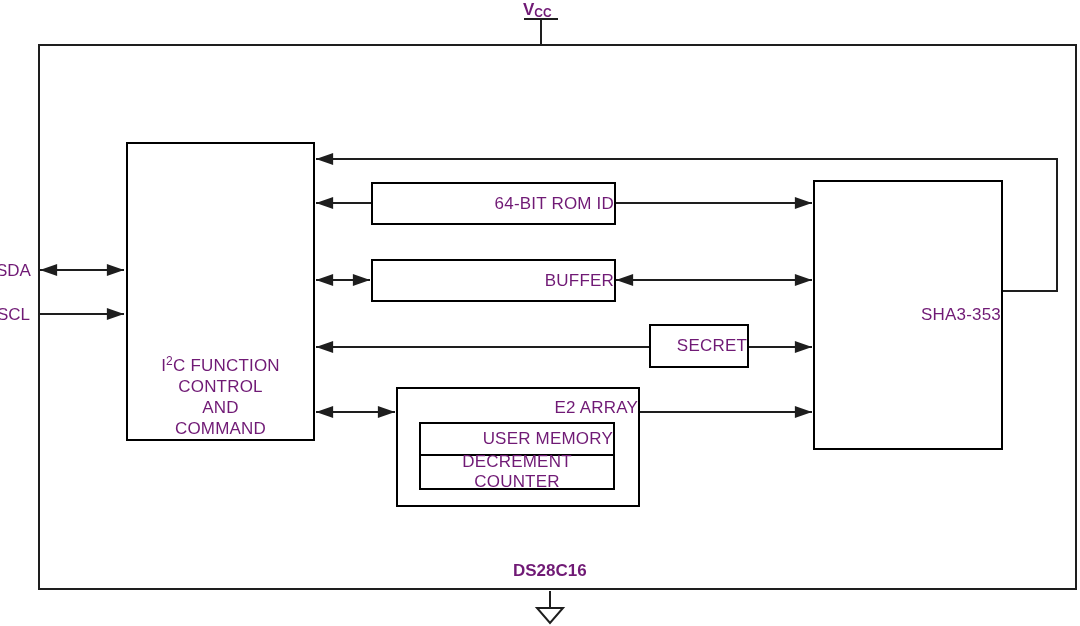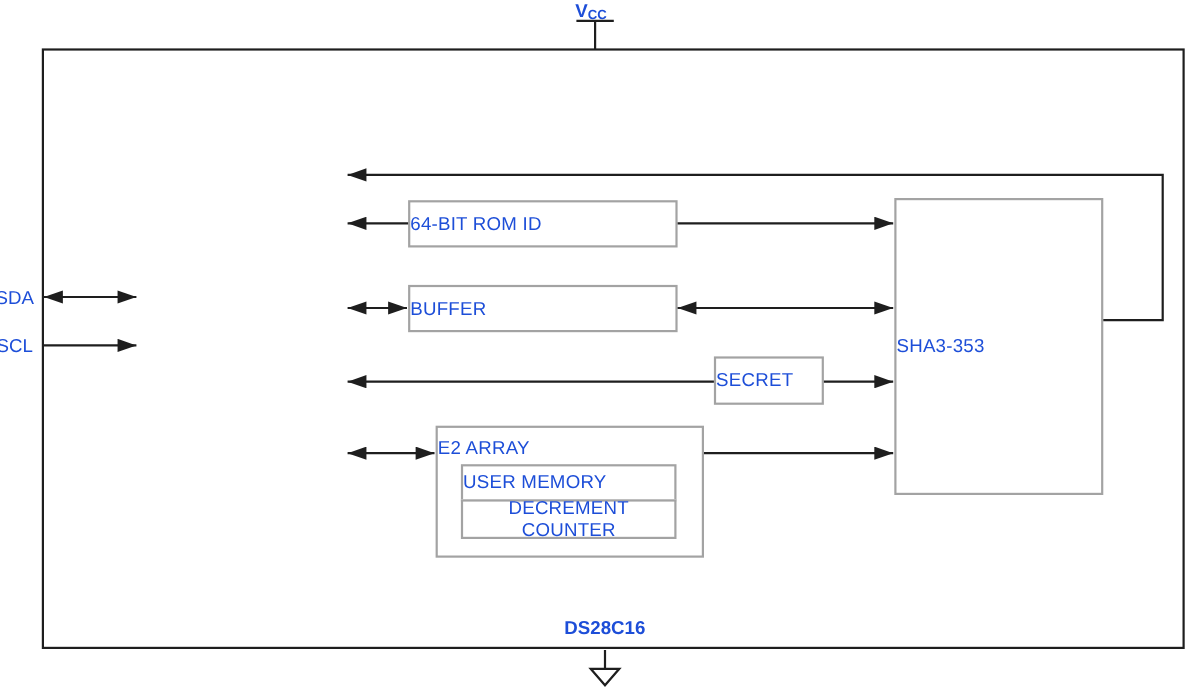--- a/index.html
+++ b/index.html
@@ -6,31 +6,31 @@
     margin: 0;
     padding: 0;
     background: #ffffff;
   }
   #canvas {
     position: relative;
     width: 1080px;
     height: 626px;
     background: #ffffff;
     font-family: "Liberation Sans", "DejaVu Sans", sans-serif;
-    color: #1d4ed8;
+    color: #701a75;
     overflow: hidden;
   }
   .box {
     position: absolute;
     box-sizing: border-box;
-    border: 2px solid #a3a3a3;
+    border: 2px solid #000000;
     background: #ffffff;
     display: flex;
     align-items: center;
-    justify-content: flex-start;
+    justify-content: flex-end;
     text-align: center;
     font-size: 17px;
     letter-spacing: 0.2px;
   }
   #chip-outline {
     position: absolute;
     box-sizing: border-box;
     border: 2px solid #1e1e1e;
     left: 38px; top: 44px; width: 1039px; height: 546px;
     background: transparent;
@@ -86,20 +86,26 @@
 
 <div id="canvas">
 
   <div id="chip-outline"></div>
 
   <div id="vcc-label" style="left:523px; top:0px;"><span>V</span><sub>CC</sub></div>
 
   <div class="pin-label" style="left:-4px; top:261px;">SDA</div>
   <div class="pin-label" style="left:-4px; top:305px;">SCL</div>
 
+  <div class="box block" id="block-i2c" style="left:126px; top:142px; width:189px; height:299px;">
+    <span><span>I</span><sup class="i2c-sup">2</sup><span>C FUNCTION</span></span>
+    <span>CONTROL</span>
+    <span>AND</span>
+    <span>COMMAND</span>
+  </div>
 
   <div class="box block" style="left:371px; top:182px; width:245px; height:43px;">
     <span>64-BIT ROM ID</span>
   </div>
 
   <div class="box block" style="left:371px; top:259px; width:245px; height:43px;">
     <span>BUFFER</span>
   </div>
 
   <div class="box block" style="left:649px; top:324px; width:100px; height:44px;">

